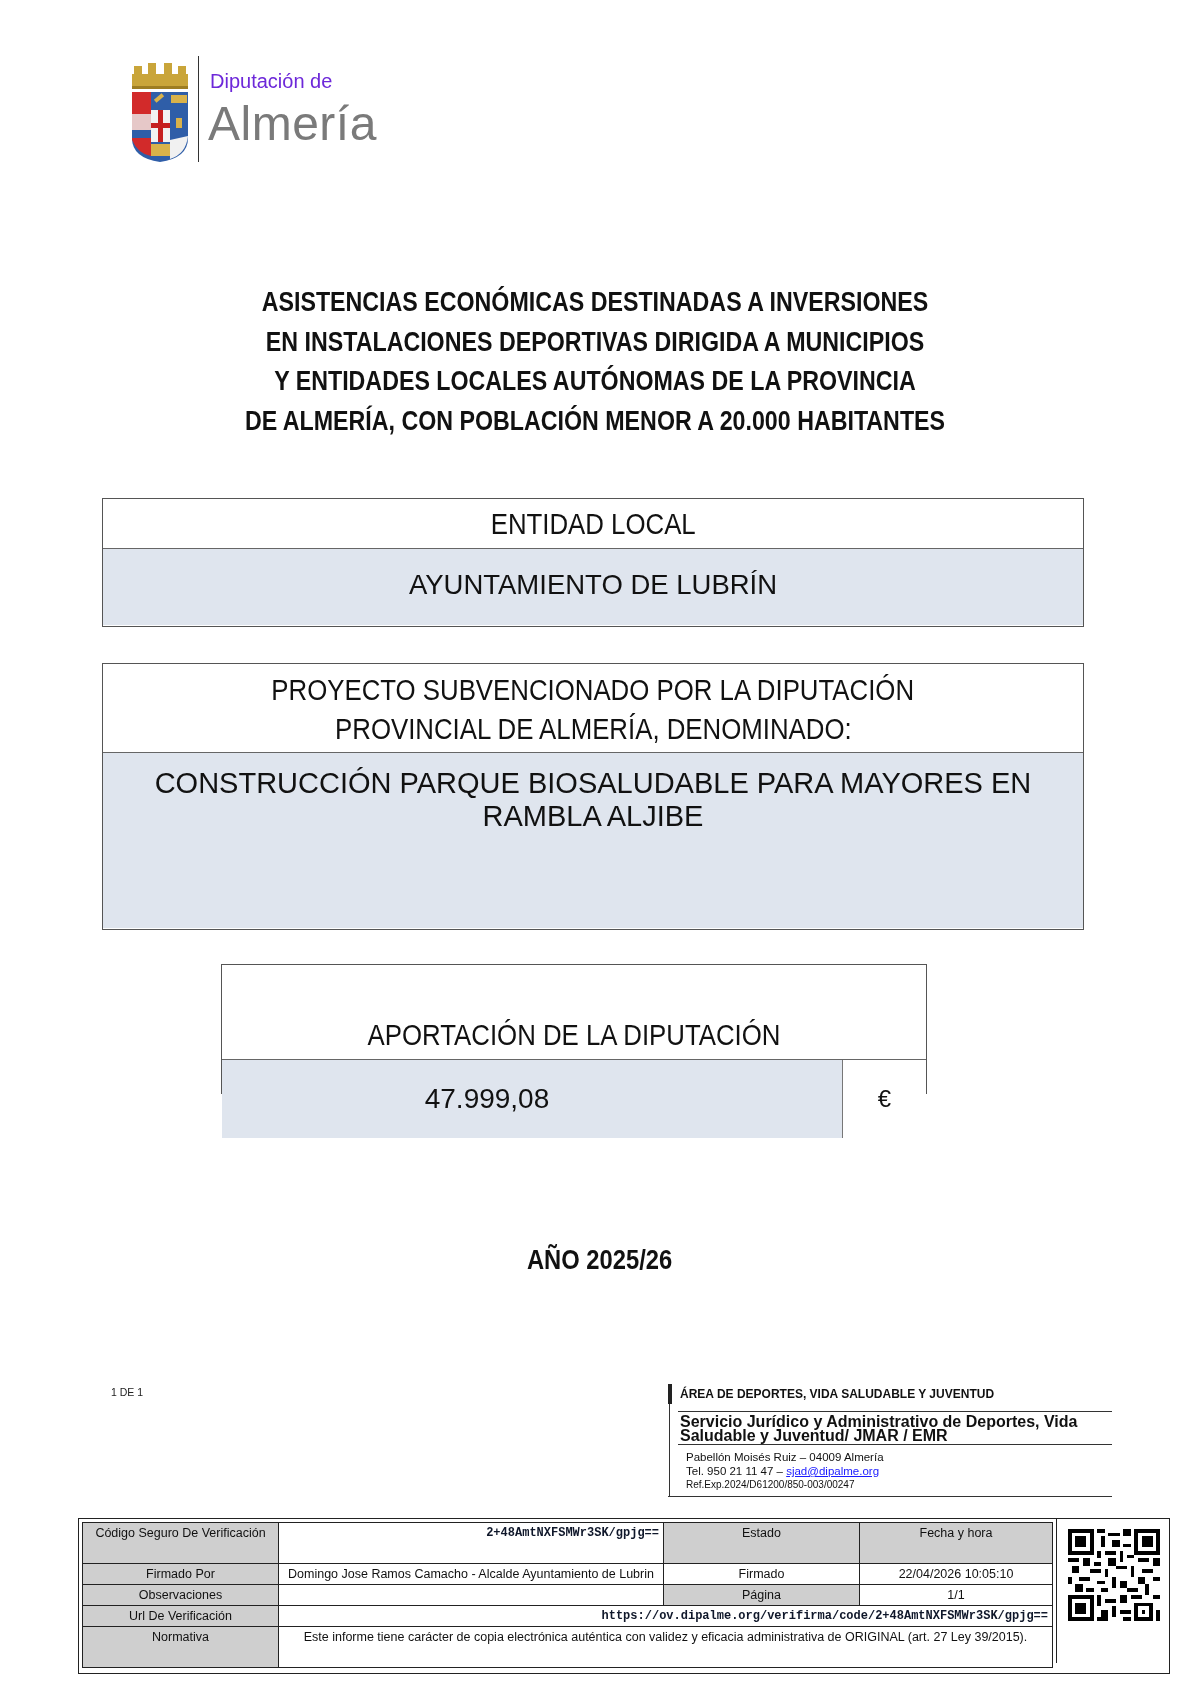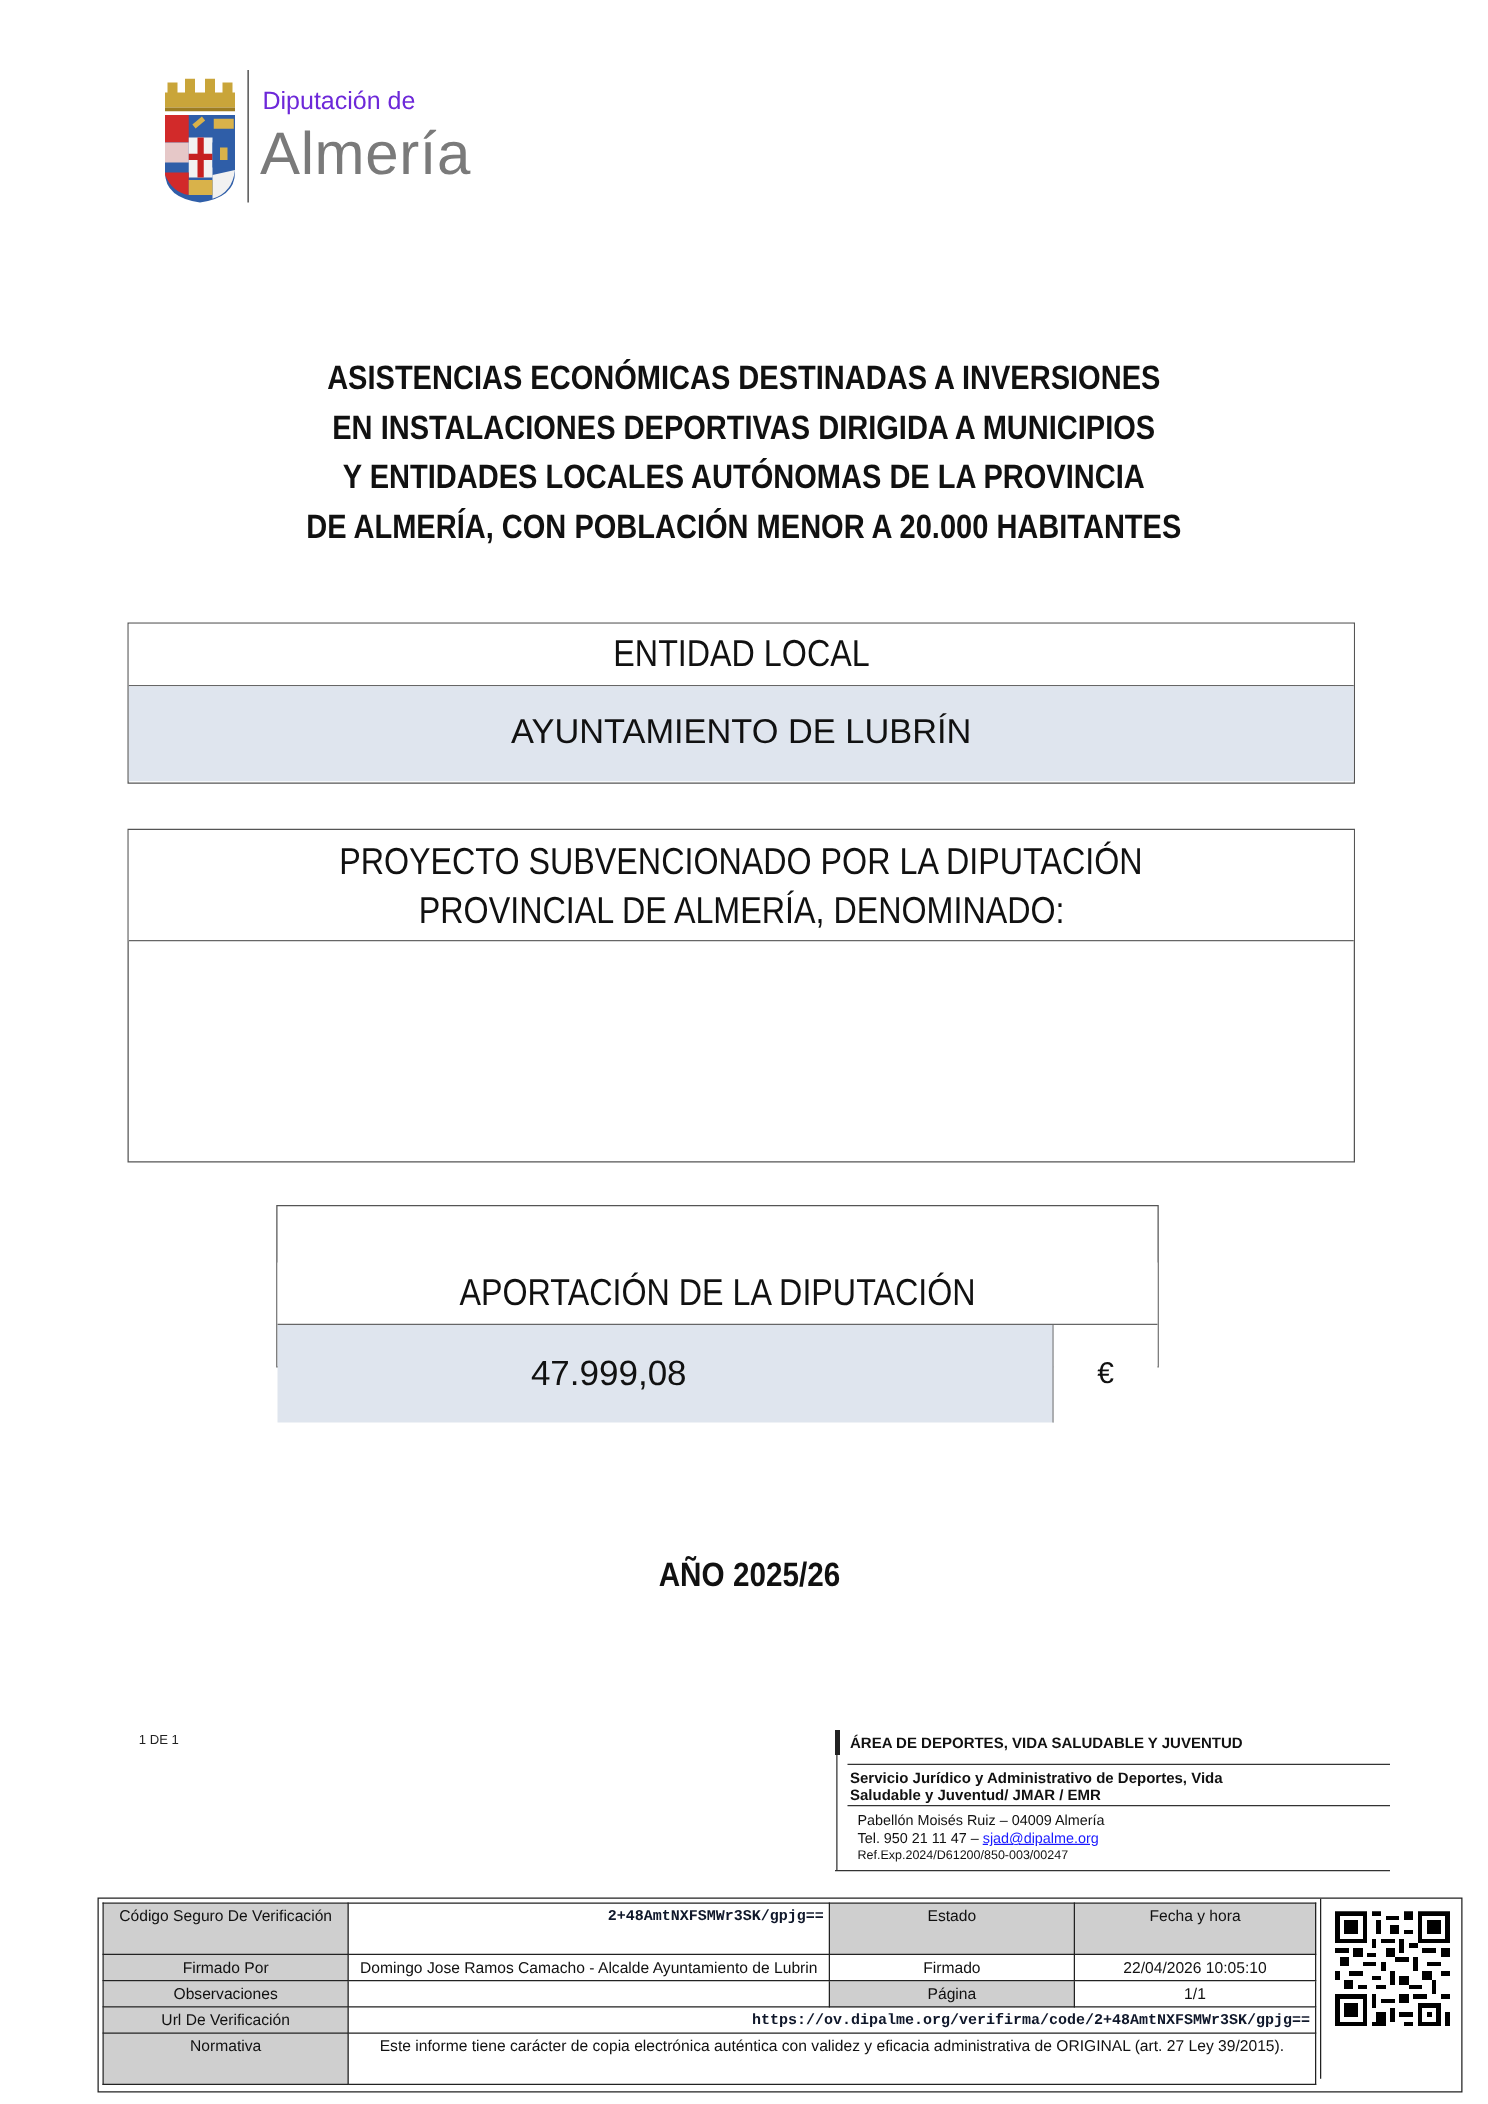--- a/index.html
+++ b/index.html
@@ -40,21 +40,21 @@
   .year span { display: inline-block; transform: scaleX(0.88); }
 
   .page-num { left: 111px; top: 1386px; font-size: 10.5px; color: #222; }
 
   
   .area { left: 668px; top: 1384px; width: 444px; height: 112px; }
   .area .bar { position: absolute; left: 0; top: 0; width: 4px; height: 20px; background: #222; }
   .area .vline { position: absolute; left: 1px; top: 0; width: 1px; height: 112px; background: #333; }
   .area .h1 { position: absolute; left: 12px; top: 3px; font-size: 12px; font-weight: bold; white-space: nowrap; }
   .area .l1 { position: absolute; left: 10px; right: 0; top: 27px; height: 1px; background: #333; }
-  .area .h2 { position: absolute; left: 12px; top: 31px; font-size: 12px; font-weight: bold; line-height: 14px; }
+  .area .h2 { position: absolute; left: 12px; top: 31px; font-size: 16px; font-weight: bold; line-height: 14px; }
   .area .l2 { position: absolute; left: 10px; right: 0; top: 60px; height: 1px; background: #333; }
   .area .h3 { position: absolute; left: 18px; top: 66px; font-size: 11.5px; line-height: 14px; white-space: nowrap; }
   .area .h3 .ref { font-size: 10px; }
   .area .h3 a { color: #1a1aff; text-decoration: underline; }
   .area .l3 { position: absolute; left: 0; right: 0; top: 112px; height: 1px; background: #333; }
 
   
   .sig-outer { left: 78px; top: 1518px; width: 1092px; height: 156px; border: 1px solid #222; box-sizing: border-box; }
   .sig-table { position: absolute; left: 3px; top: 3px; width: 971px; border-collapse: collapse; font-size: 12.5px; }
   .sig-table td { border: 1px solid #222; padding: 0 4px; height: 20px; line-height: 13px; vertical-align: middle; }
@@ -111,20 +111,24 @@
   <div class="head">
     <span class="cond">ENTIDAD LOCAL</span>
   </div>
   <div class="body">AYUNTAMIENTO DE LUBRÍN</div>
 </div>
 
 <div class="abs box box2">
   <div class="head">
     <span class="cond">PROYECTO SUBVENCIONADO POR LA DIPUTACIÓN</span>
     <span class="cond">PROVINCIAL DE ALMERÍA, DENOMINADO:</span>
+  </div>
+  <div class="body">
+    <div>CONSTRUCCIÓN PARQUE BIOSALUDABLE PARA MAYORES EN</div>
+    <div>RAMBLA ALJIBE</div>
   </div>
 </div>
 
 <div class="abs box box3">
   <div class="head">
     <span class="cond">APORTACIÓN DE LA DIPUTACIÓN</span>
   </div>
   <div class="row">
     <div class="amount">47.999,08</div>
     <div class="currency">€</div>

